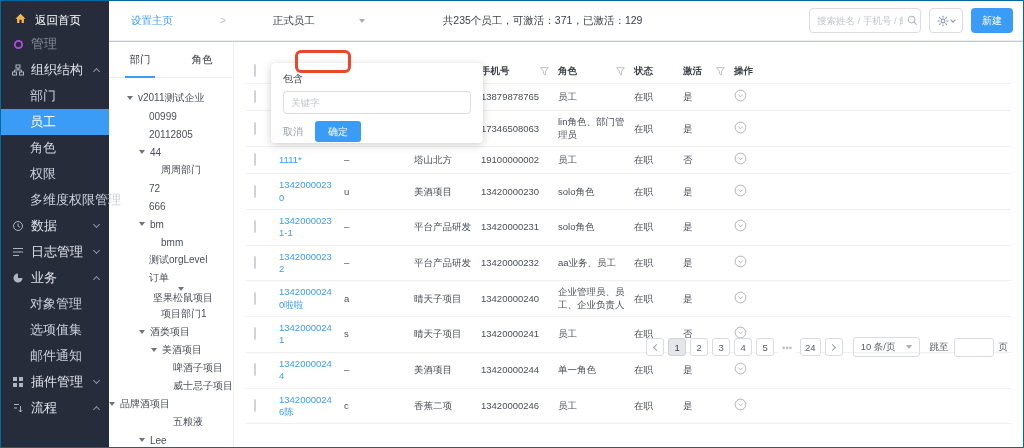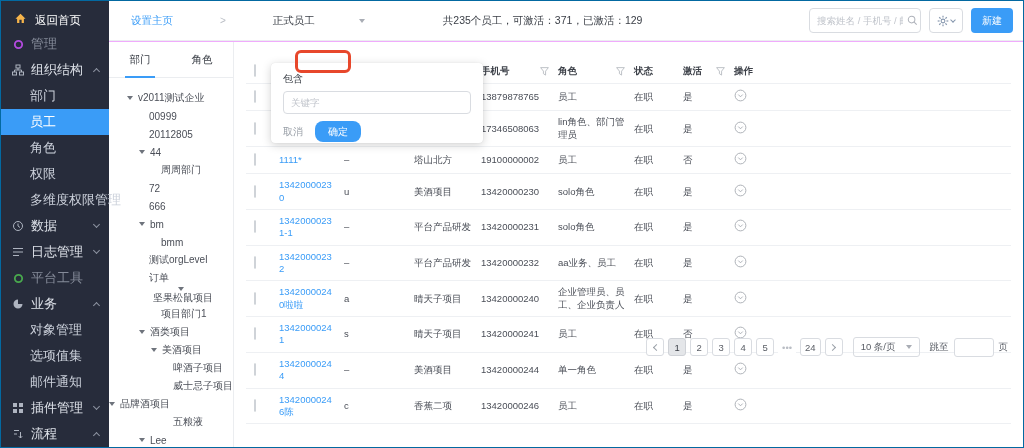--- a/index.html
+++ b/index.html
@@ -96,21 +96,21 @@
   .popup .plabel { font-size:10px; color:#3c4048; padding:9px 12px 0; }
   .popup input { display:block; margin:5px 12px 0; width:188px; height:23px;
                  border:1px solid #d9dce1; border-radius:4px; padding:0 7px;
                  font-size:9.5px; outline:none; font-family:inherit; color:#333; }
   .popup input::placeholder { color:#c0c4cb; }
   .popup .pbtns { display:flex; justify-content:flex-start; align-items:center;
                   gap:12px; padding:7px 12px 0; }
   .btn-text { font-size:10px; color:#9aa0a8; background:none; border:none;
               cursor:pointer; font-family:inherit; }
   .btn-ok { height:21px; padding:0 13px; font-size:10px; background:#3a9cf7; color:#fff;
-            border:none; border-radius:8px; cursor:pointer; font-family:inherit; }
+            border:none; border-radius:3px; cursor:pointer; font-family:inherit; }
 
   
   .red-box { position:absolute; left:294px; top:49px; width:56px; height:23px;
              border:3px solid #e7472b; border-radius:6px; z-index:60; pointer-events:none; }
 
   
   .pager { position:absolute; right:15px; top:336px; display:flex; align-items:center;
            gap:4px; font-size:9.5px; color:#5a5e66; }
   .pg-box { min-width:18px; height:18px; border:1px solid #d9dce1; border-radius:3px;
             display:flex; align-items:center; justify-content:center; padding:0 4px;
@@ -189,28 +189,20 @@
         <div class="sb-item">
           <span class="icon">
             <svg width="12" height="12" viewBox="0 0 12 12" stroke="#aeb4c0">
               <line x1="1" y1="2.5" x2="11" y2="2.5"></line>
               <line x1="1" y1="6" x2="11" y2="6"></line>
               <line x1="1" y1="9.5" x2="7" y2="9.5"></line>
             </svg>
           </span>
           <span>日志管理</span>
           <span class="chev down"></span>
-        </div>
-        <div class="sb-item muted">
-          <span class="icon">
-            <svg width="11" height="11" viewBox="0 0 12 12">
-              <circle cx="6" cy="6" r="4" fill="none" stroke="#49a94e" stroke-width="2"></circle>
-            </svg>
-          </span>
-          <span>平台工具</span>
         </div>
         <div class="sb-item">
           <span class="icon">
             <svg width="12" height="12" viewBox="0 0 12 12">
               <path d="M6 1.5 A4.5 4.5 0 1 0 10.5 6 L6 6 Z" fill="#aeb4c0"></path>
             </svg>
           </span>
           <span>业务</span>
           <span class="chev up"></span>
         </div>

